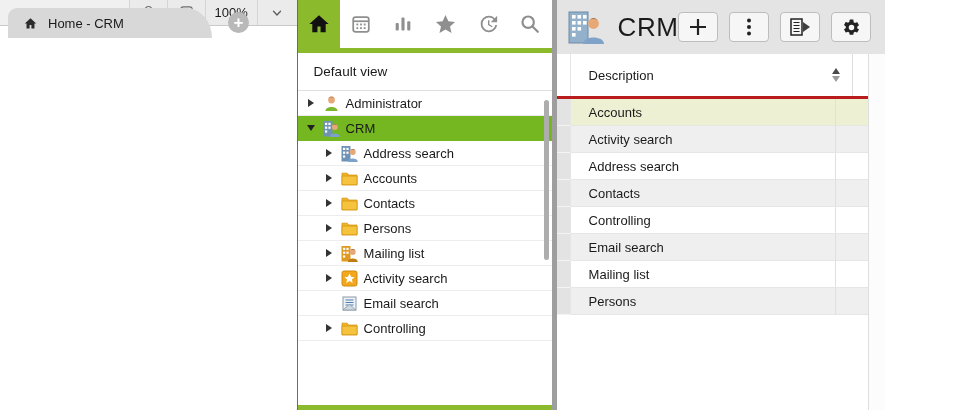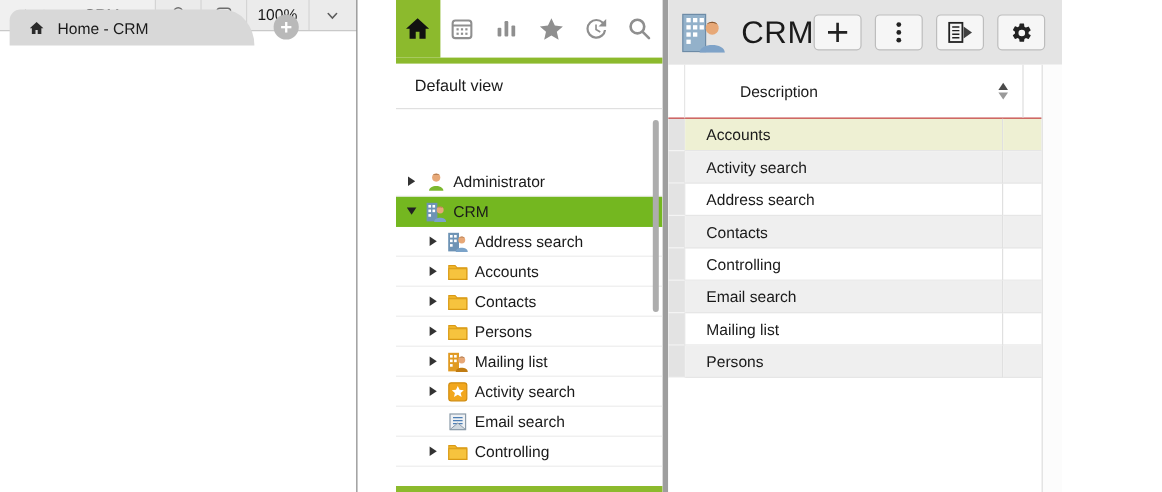--- a/index.html
+++ b/index.html
@@ -30,28 +30,28 @@
   .nav-arrow.fwd{margin-left:8px;}
   .breadcrumb{margin-left:22px;}
   .nav-right{margin-left:auto;display:flex;align-items:stretch;height:100%;padding-left:29px;}
   .nav-seg{display:flex;align-items:center;justify-content:center;border-left:1px solid #d4d4d4;background:#ebebeb;}
   .nav-seg.bell-seg,.nav-seg.alert-seg{width:38px;color:#6d6d6d;}
   .nav-seg.zoom-seg{width:52px;}
   .nav-seg.chev-seg{width:40px;color:#5c5c5c;}
 
   
   .content{flex:1;display:flex;min-height:0;border-left:1px solid #6b6b6b;}
-  .sidebar{width:254px;flex:none;background:#fff;position:relative;display:flex;flex-direction:column;padding-left:32px;}
+  .sidebar{width:254px;flex:none;background:#fff;position:relative;display:flex;flex-direction:column;}
   .icon-tabs{height:48px;display:flex;flex:none;}
   .icon-tab{flex:1;display:flex;align-items:center;justify-content:center;color:#8f8f8f;}
   .icon-tab.active{background:var(--green);color:#111;}
   .green-underline{height:5px;background:var(--green);flex:none;}
   .view-label{height:38px;display:flex;align-items:center;padding-left:16px;border-bottom:1px solid #e0e0e0;
               font-size:13.5px;flex:none;}
-  .tree{flex:1;overflow:hidden;margin-top:48px;}
+  .tree{flex:1;overflow:hidden;}
   .tree-row{height:25px;display:flex;align-items:center;border-bottom:1px solid #ededed;cursor:default;}
   .tree-row.selected{background:var(--sel-green);border-bottom-color:var(--sel-green);}
   .tw{width:11px;flex:none;display:flex;align-items:center;justify-content:center;}
   .tri-right{width:0;height:0;border-left:6px solid #333;border-top:4.5px solid transparent;border-bottom:4.5px solid transparent;}
   .tri-down{width:0;height:0;border-top:6px solid #222;border-left:4.5px solid transparent;border-right:4.5px solid transparent;}
   .tree-row .ti{width:17px;height:17px;flex:none;margin:0 6px 0 6px;}
   .tree-row .ti svg{display:block;}
   .tree-label{white-space:nowrap;}
   .lv0{padding-left:8px;} .lv1{padding-left:26px;}
   .sb-scroll{position:absolute;right:3px;top:100px;width:5px;height:160px;border-radius:3px;background:#adadad;}
@@ -61,21 +61,21 @@
 
   .main{flex:1;display:flex;flex-direction:column;min-width:0;background:#fff;}
   .main-header{height:54px;flex:none;background:var(--hdr);display:flex;align-items:center;padding:0 14px 0 10px;}
   .main-title{font-size:26px;margin-left:13px;letter-spacing:.5px;}
   .hdr-buttons{margin-left:auto;display:flex;gap:11px;}
   .hbtn{width:40px;height:30px;border:1px solid #bdbdbd;border-radius:4px;background:#f6f6f6;
         display:flex;align-items:center;justify-content:center;color:#222;}
 
   .table{flex:1;position:relative;display:flex;flex-direction:column;min-height:0;background:#fff;}
   .vtrack{position:absolute;top:0;right:0;bottom:0;width:17px;background:#fcfcfc;border-left:1px solid #dedede;}
-  .thead{height:45px;flex:none;display:flex;align-items:stretch;border-bottom:1px solid #b91c1c;gap:28px;}
+  .thead{height:45px;flex:none;display:flex;align-items:stretch;border-bottom:3px solid #b91c1c;}
   .thead .gut{width:14px;border-right:1px solid #e6e6e6;}
   .thead .hcell{flex:1;display:flex;align-items:center;padding-left:18px;border-right:1px solid #dedede;margin-right:32px;}
   .sort{margin-left:auto;margin-right:12px;display:flex;flex-direction:column;gap:2px;align-items:center;}
   .sort .up{width:0;height:0;border-bottom:6px solid #4a4a4a;border-left:4.5px solid transparent;border-right:4.5px solid transparent;}
   .sort .dn{width:0;height:0;border-top:6px solid #9a9a9a;border-left:4.5px solid transparent;border-right:4.5px solid transparent;}
   .rows{flex:none;}
   .trow{height:27px;display:flex;align-items:stretch;}
   .trow .gut{width:14px;background:#e3e3e3;border-bottom:1px solid #f4f4f4;border-right:1px solid #e6e6e6;}
   .trow .cell{flex:1;display:flex;align-items:center;padding-left:18px;border-bottom:1px solid #e6e6e6;border-right:1px solid #e0e0e0;}
   .trow .tail{width:32px;border-bottom:1px solid #e6e6e6;margin-right:17px;}

